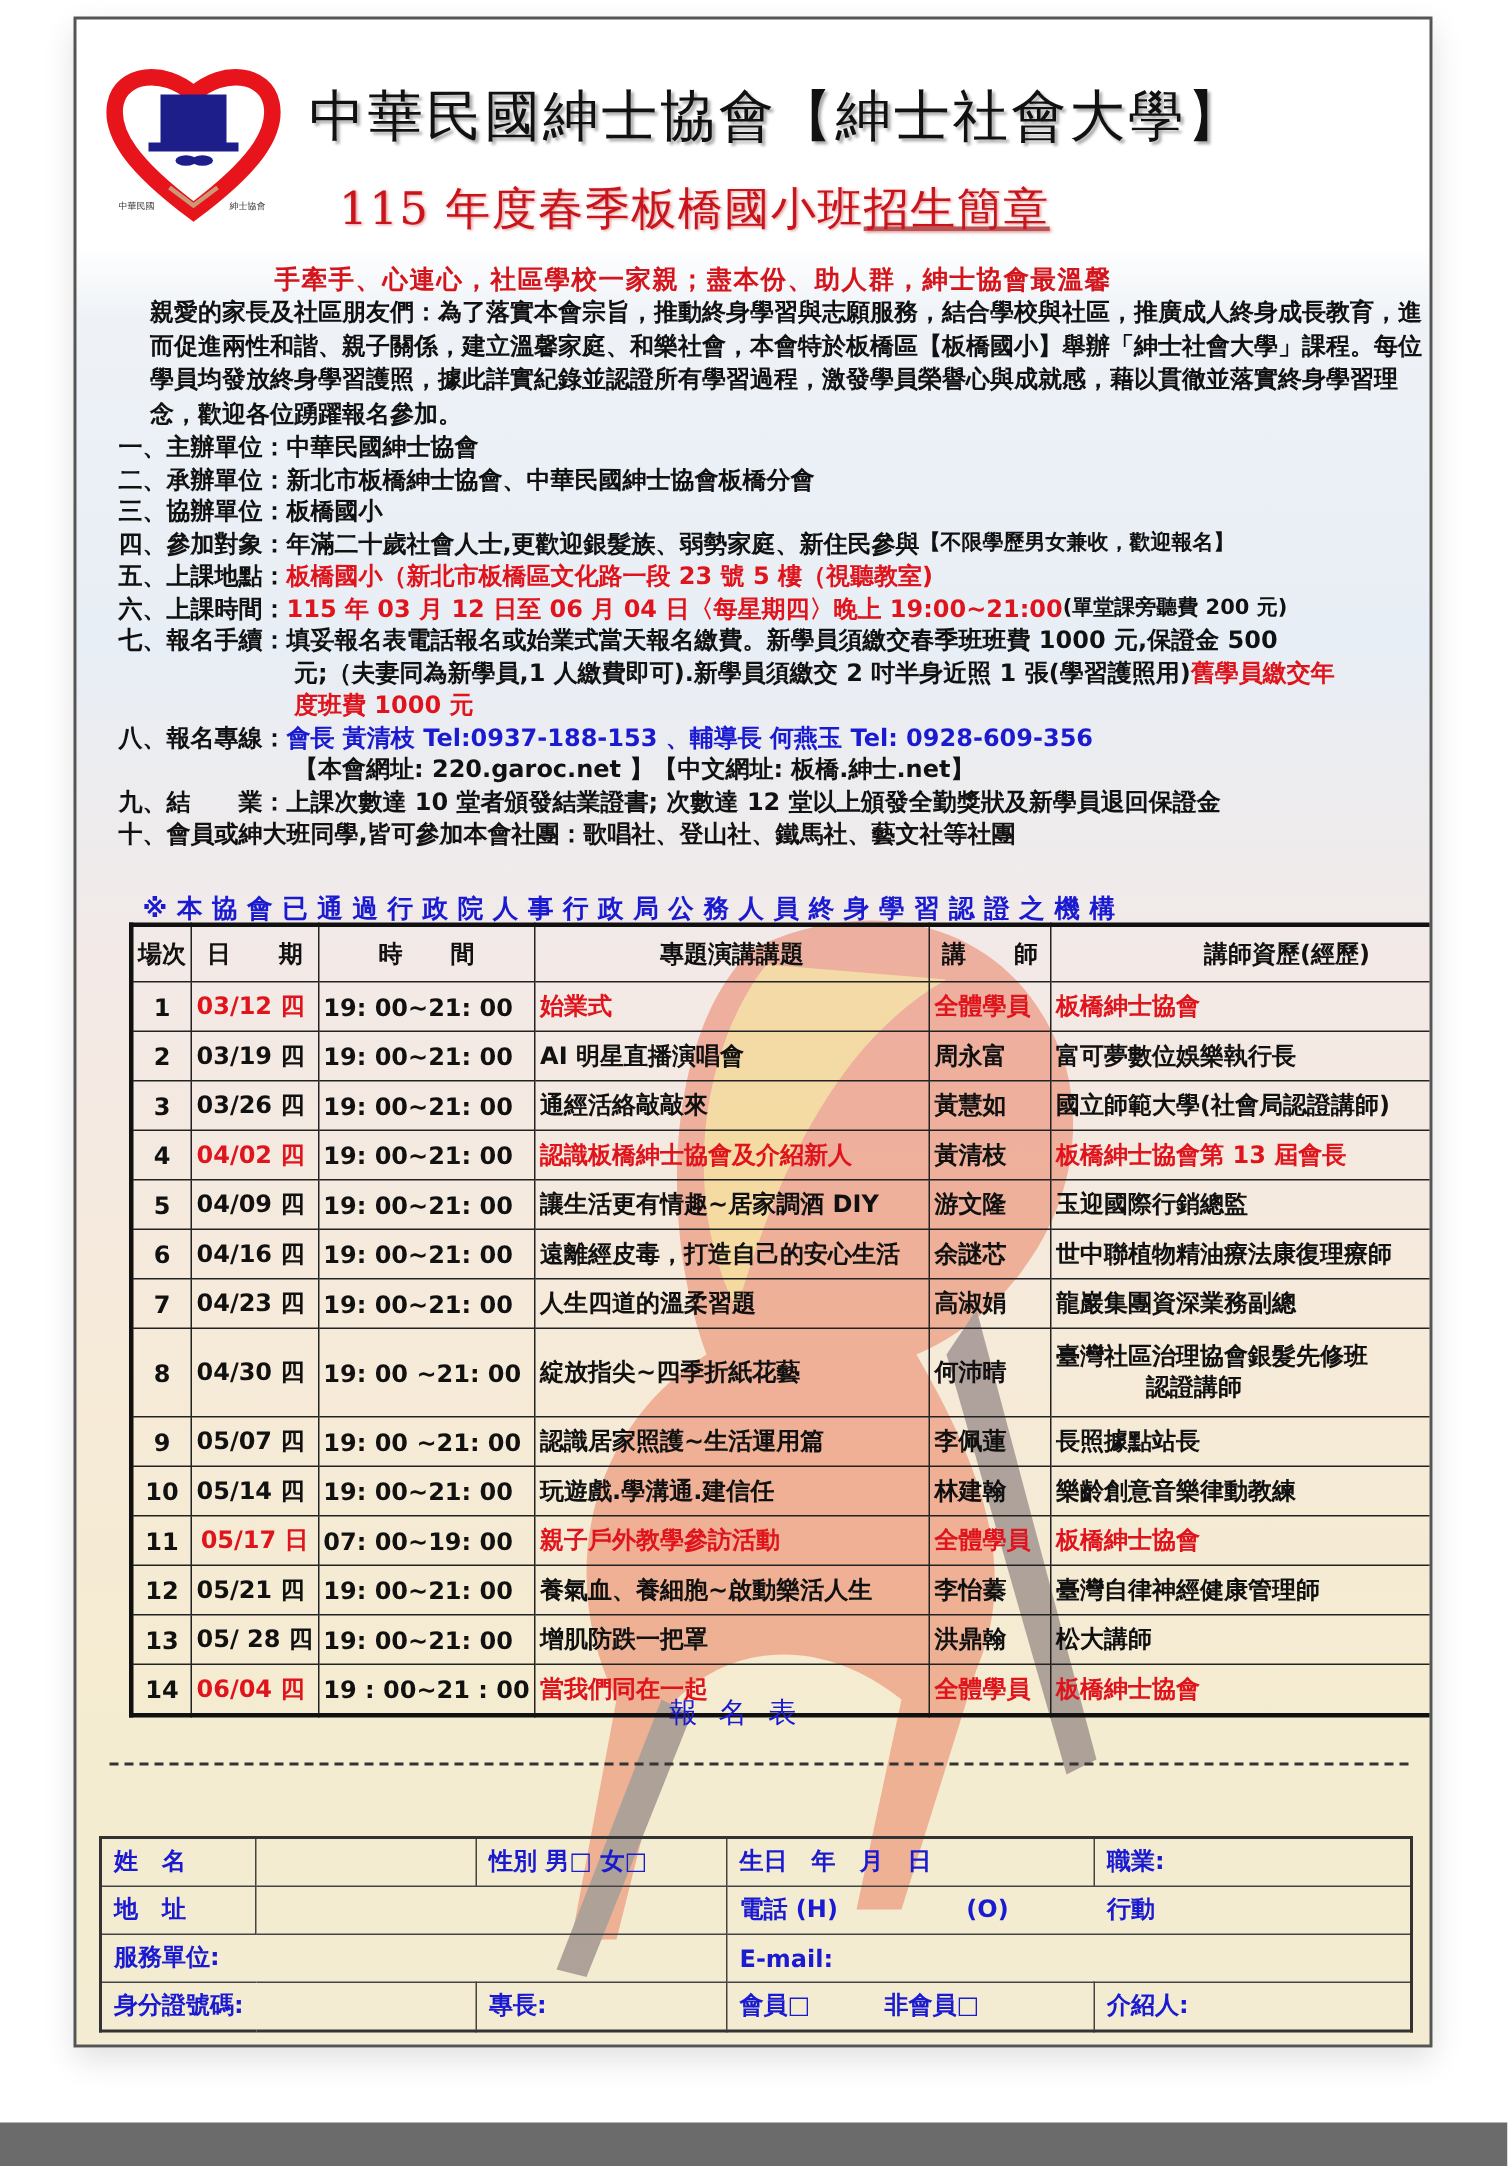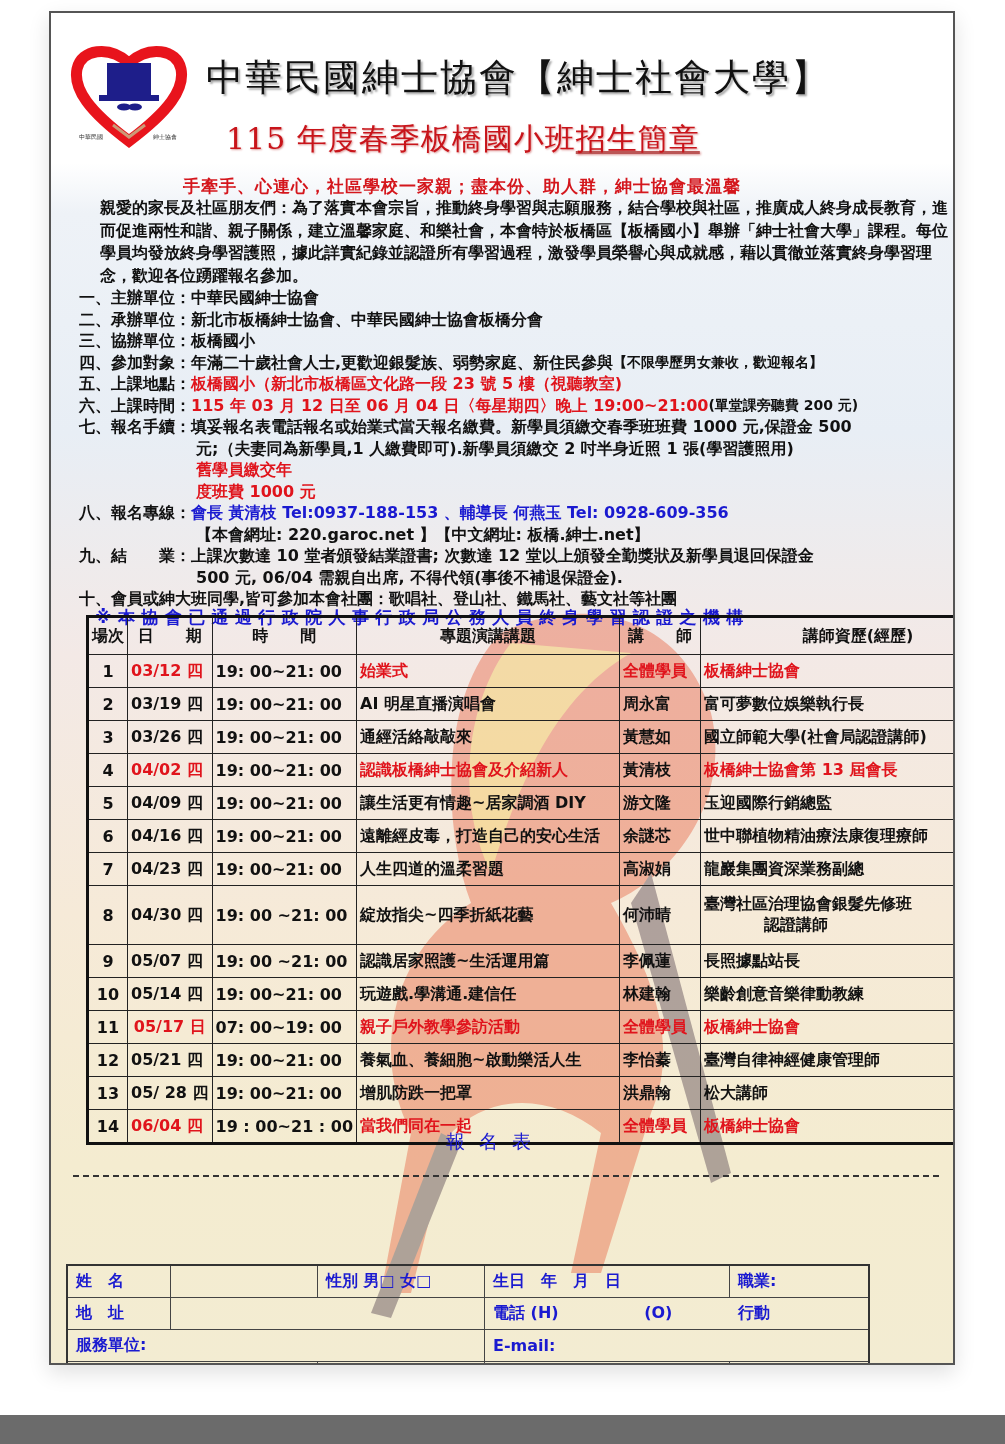--- a/index.html
+++ b/index.html
@@ -13,32 +13,32 @@
   .title{position:absolute;left:155px;top:40px;font-family:"DejaVu Serif","Liberation Serif",serif;font-size:37px;color:#111;letter-spacing:2px;text-shadow:2px 2px 2px #aaa;white-space:nowrap;}
   .subtitle{position:absolute;left:175px;top:106px;font-family:"DejaVu Serif","Liberation Serif",serif;font-size:30px;color:#c8141a;letter-spacing:1px;text-shadow:1px 1px 2px #d99;white-space:nowrap;}
   .subtitle .ul{text-decoration:underline;text-decoration-color:#b55;}
   .slogan{position:absolute;left:93px;top:162px;font-family:"DejaVu Serif","Liberation Serif",serif;font-size:17px;font-weight:bold;color:#d4161c;letter-spacing:1px;white-space:nowrap;margin-left:39px;}
   .intro{position:absolute;left:49px;top:184px;width:850px;font-size:16px;line-height:22.5px;color:#111;font-weight:bold;}
   .items{position:absolute;left:28px;top:274px;width:872px;font-size:16px;font-weight:bold;color:#111;line-height:21.5px;}
   .item{display:flex;white-space:nowrap;}
   .item .k{display:inline-block;}
   .red{color:#e0141c;}
   .blue{color:#1a1ad0;}
-  .indent{padding-left:117px;flex-direction:column;}
+  .indent{padding-left:117px;}
   .small{font-size:14px;}
-  .cert{position:absolute;left:44px;top:593px;font-size:17px;font-weight:bold;color:#1a1ad0;letter-spacing:6.4px;white-space:nowrap;}
+  .cert{position:absolute;left:44px;top:581px;font-size:17px;font-weight:bold;color:#1a1ad0;letter-spacing:6.4px;white-space:nowrap;}
   table.sched{position:absolute;left:15px;top:602px;width:932px;border-collapse:collapse;font-size:16px;font-weight:bold;color:#111;margin-left:20px;}
   table.sched td, table.sched th{border:1.5px solid #222;padding:0 3px;height:32px;white-space:nowrap;}
   table.sched{border:3px solid #111;}
   table.sched th{font-weight:bold;height:36px;}
   table.sched td.n{text-align:center;}
   table.sched tr.tall td{height:58px;}
   .dash{position:absolute;left:22px;top:1162px;width:866px;border-top:2px dashed #333;}
   .form-title{position:absolute;left:395px;top:1116px;font-size:19px;font-weight:normal;color:#1a1ad0;letter-spacing:14px;}
-  table.form{position:absolute;left:15px;top:1211px;width:804px;border-collapse:collapse;font-size:16px;font-weight:bold;color:#1a1ad0;border:2px solid #333;margin-top:40px;}
+  table.form{position:absolute;left:15px;top:1211px;width:876px;border-collapse:collapse;font-size:16px;font-weight:bold;color:#1a1ad0;border:2px solid #333;}
   table.form td{border:1.5px solid #444;height:31px;padding:0 8px;white-space:nowrap;}
   .hat-text{font-size:6px;fill:#333;}
 </style>
 </head>
 <body>
 
 <div class="poster">
 
   <svg class="bg-horse" viewBox="0 0 420 780">
     <path d="M150 60 C230 20 330 40 360 140 C380 220 330 300 260 330 C300 400 330 470 300 540 L250 700 L220 700 L250 560 C200 520 140 520 100 560 L60 720 L30 720 L60 560 C20 480 40 380 120 330 C90 250 90 120 150 60 Z" fill="#e86a4a"></path>
@@ -107,23 +107,20 @@
     <div class="item">
       <span class="k">八、報名專線：</span>
         <span class="blue">會長 黃清枝 Tel:0937-188-153 、輔導長 何燕玉 Tel: 0928-609-356</span>
     </div>
     <div class="item indent">
       <span>【本會網址: 220.garoc.net 】【中文網址: 板橋.紳士.net】</span>
     </div>
     <div class="item">
       <span class="k">九、結　　業：</span>
         <span>上課次數達 10 堂者頒發結業證書; 次數達 12 堂以上頒發全勤獎狀及新學員退回保證金</span>
-    </div>
-    <div class="item indent">
-      <span>500 元, 06/04 需親自出席, 不得代領(事後不補退保證金).</span>
     </div>
     <div class="item">
       <span>十、會員或紳大班同學,皆可參加本會社團：歌唱社、登山社、鐵馬社、藝文社等社團</span>
     </div>
   </div>
 
   <div class="cert">※本協會已通過行政院人事行政局公務人員終身學習認證之機構</div>
 
   <table class="sched">
     <thead>

